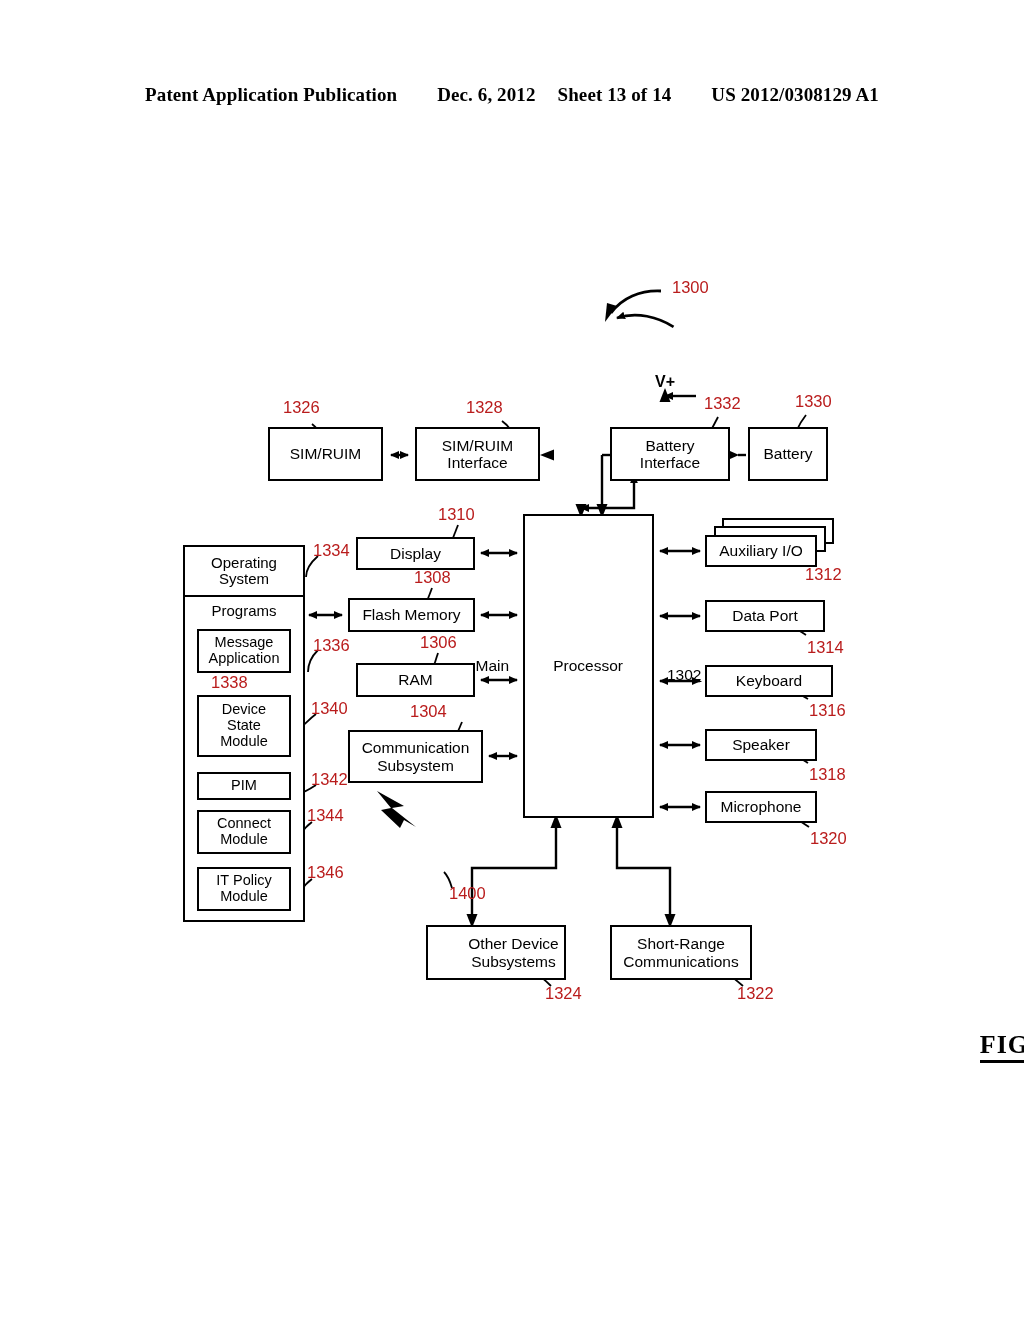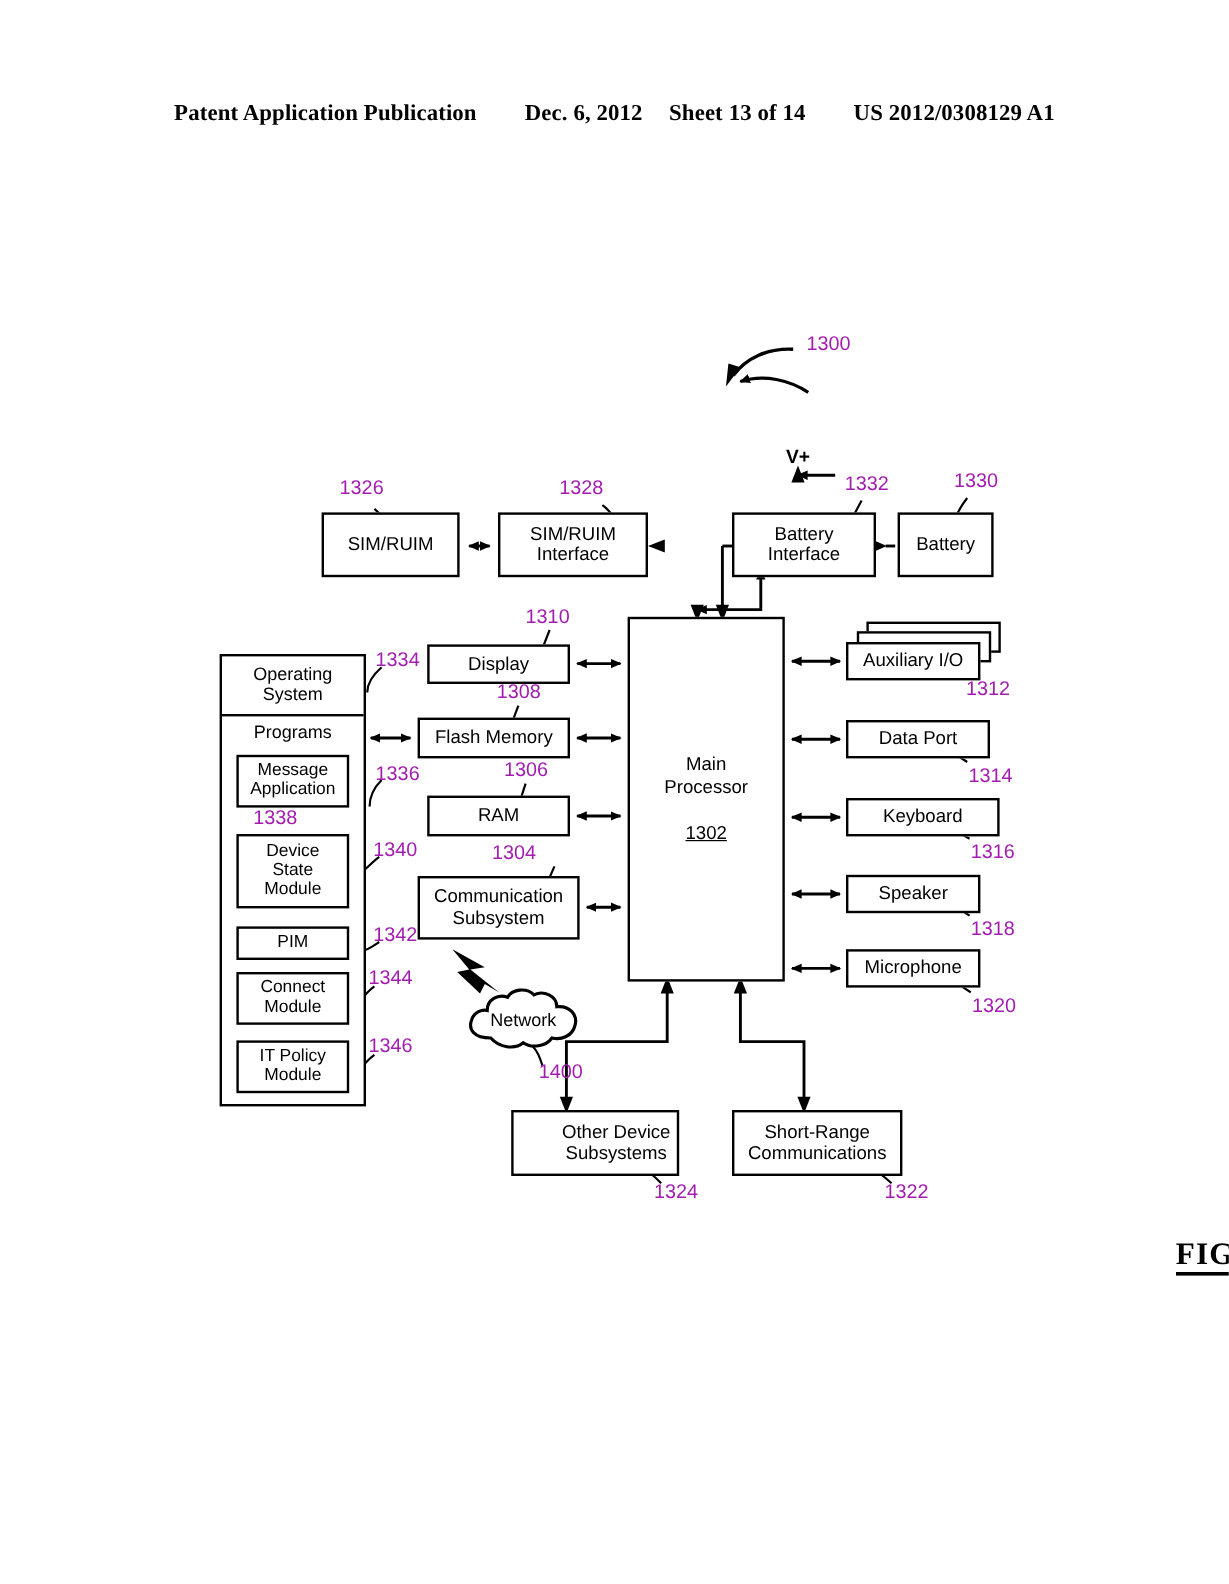--- a/index.html
+++ b/index.html
@@ -70,23 +70,23 @@
   .stack-shadow {
     position: absolute;
     border: 2px solid #000;
     background: #fff;
     box-sizing: border-box;
     z-index: 2;
   }
 
   
   #main-processor {
-    flex-direction: column;
     font-size: 15.5px;
     line-height: 1.25;
+    gap: 44px;
   }
   #main-processor .mp-num {
     margin-top: 18px;
     text-decoration: underline;
   }
 
   
   #software-stack {
     position: absolute;
     left: 183px;
@@ -135,21 +135,21 @@
     justify-content: center;
     text-align: center;
     font-size: 14.5px;
     line-height: 1.1;
   }
 
   
   .ref {
     position: absolute;
     font-size: 16.5px;
-    color: #a21caf;
+    color: #b91c1c;
     white-space: nowrap;
     z-index: 4;
   }
 
   
   #network-cloud {
     position: absolute;
     left: 385px;
     top: 822px;
     width: 102px;
@@ -423,28 +423,20 @@
   <div class="node" style="left:705px; top:729px; width:112px; height:32px;">
     <span>Speaker</span>
   </div>
   <div class="ref" style="left:809px; top:765px;">1318</div>
 
   <div class="node" style="left:705px; top:791px; width:112px; height:32px;">
     <span>Microphone</span>
   </div>
   <div class="ref" style="left:810px; top:829px;">1320</div>
 
-  <div id="network-cloud">
-    <svg width="102" height="56" viewBox="0 0 102 56">
-      <path d="M24,43 C10,43 5,36 8,28 C10,21 17,19 21,20 C21,11 30,6 38,9
-               C42,2 54,1 60,7 C68,3 79,8 79,17 C90,16 97,24 94,33
-               C92,41 83,45 75,43 C70,50 58,52 51,47 C44,53 31,51 24,43 z" fill="#fff" stroke="#000" stroke-width="2.6"></path>
-    </svg>
-    <div class="cloud-label">Network</div>
-  </div>
   <div class="ref" style="left:449px; top:884px;">1400</div>
 
   <div class="node" style="left:426px; top:925px; width:140px; height:55px; flex-direction:column;padding-left:35px;">
     <span>Other Device</span>
     <span>Subsystems</span>
   </div>
   <div class="ref" style="left:545px; top:984px;">1324</div>
 
   <div class="node" style="left:610px; top:925px; width:142px; height:55px; flex-direction:column;align-items:center;">
     <span>Short-Range</span>

